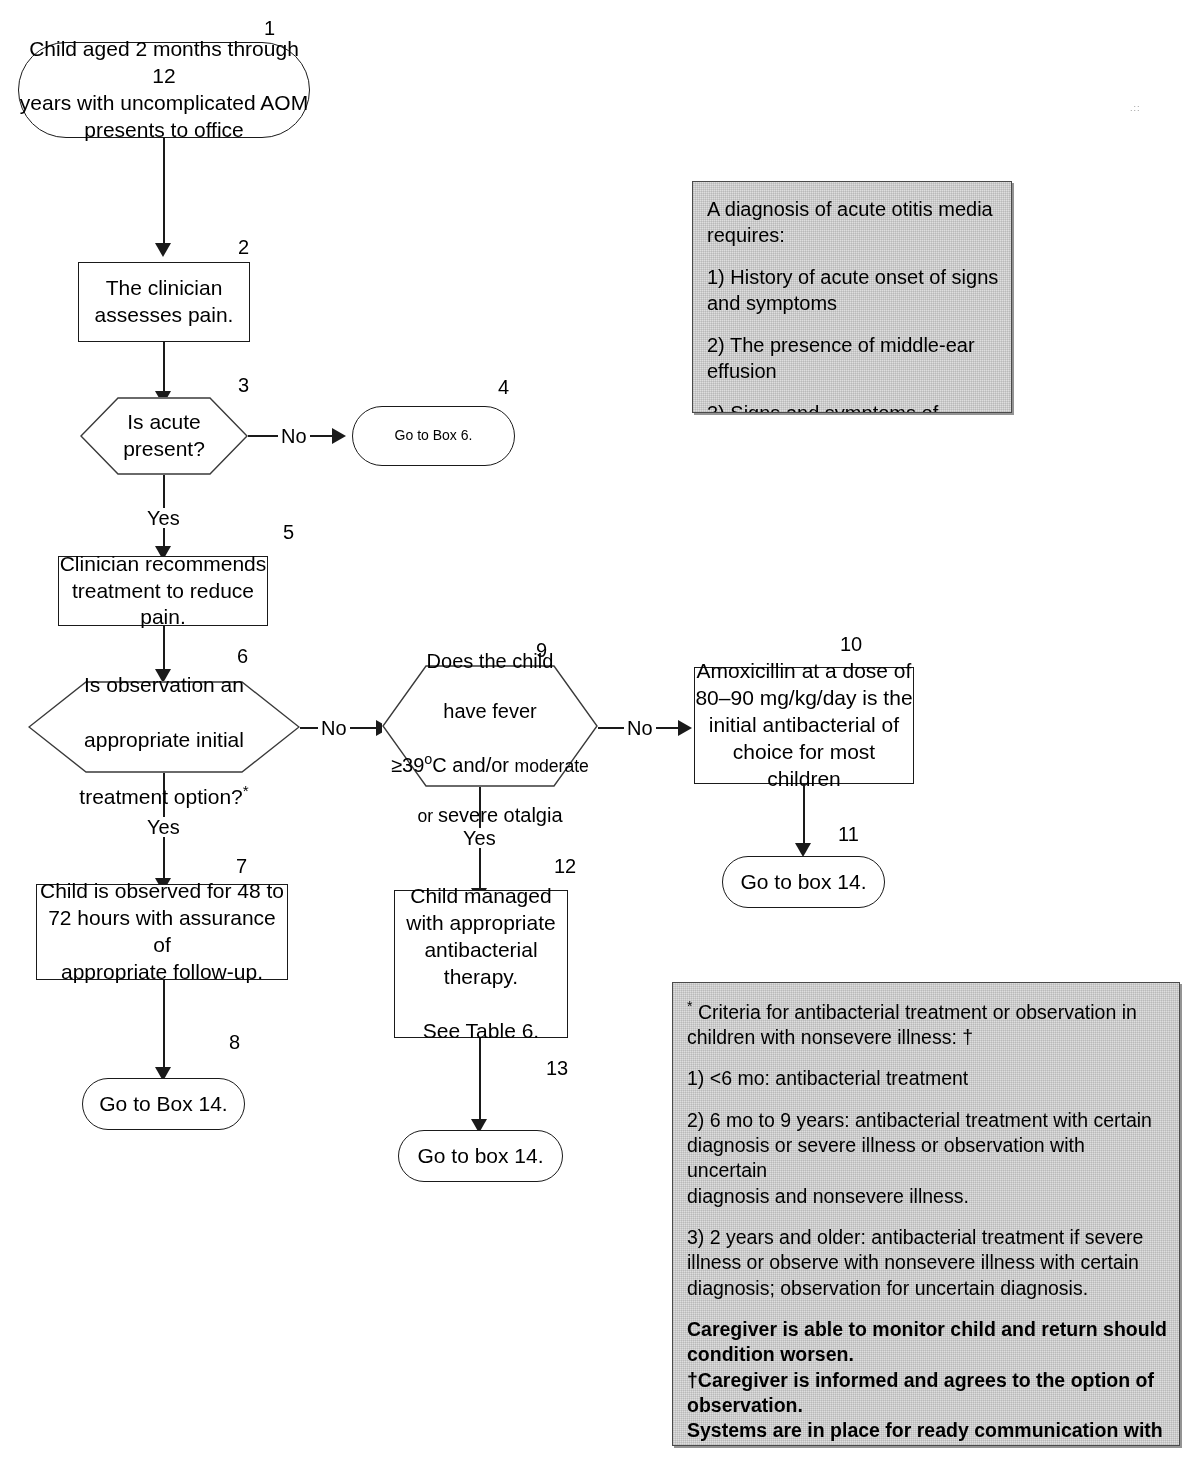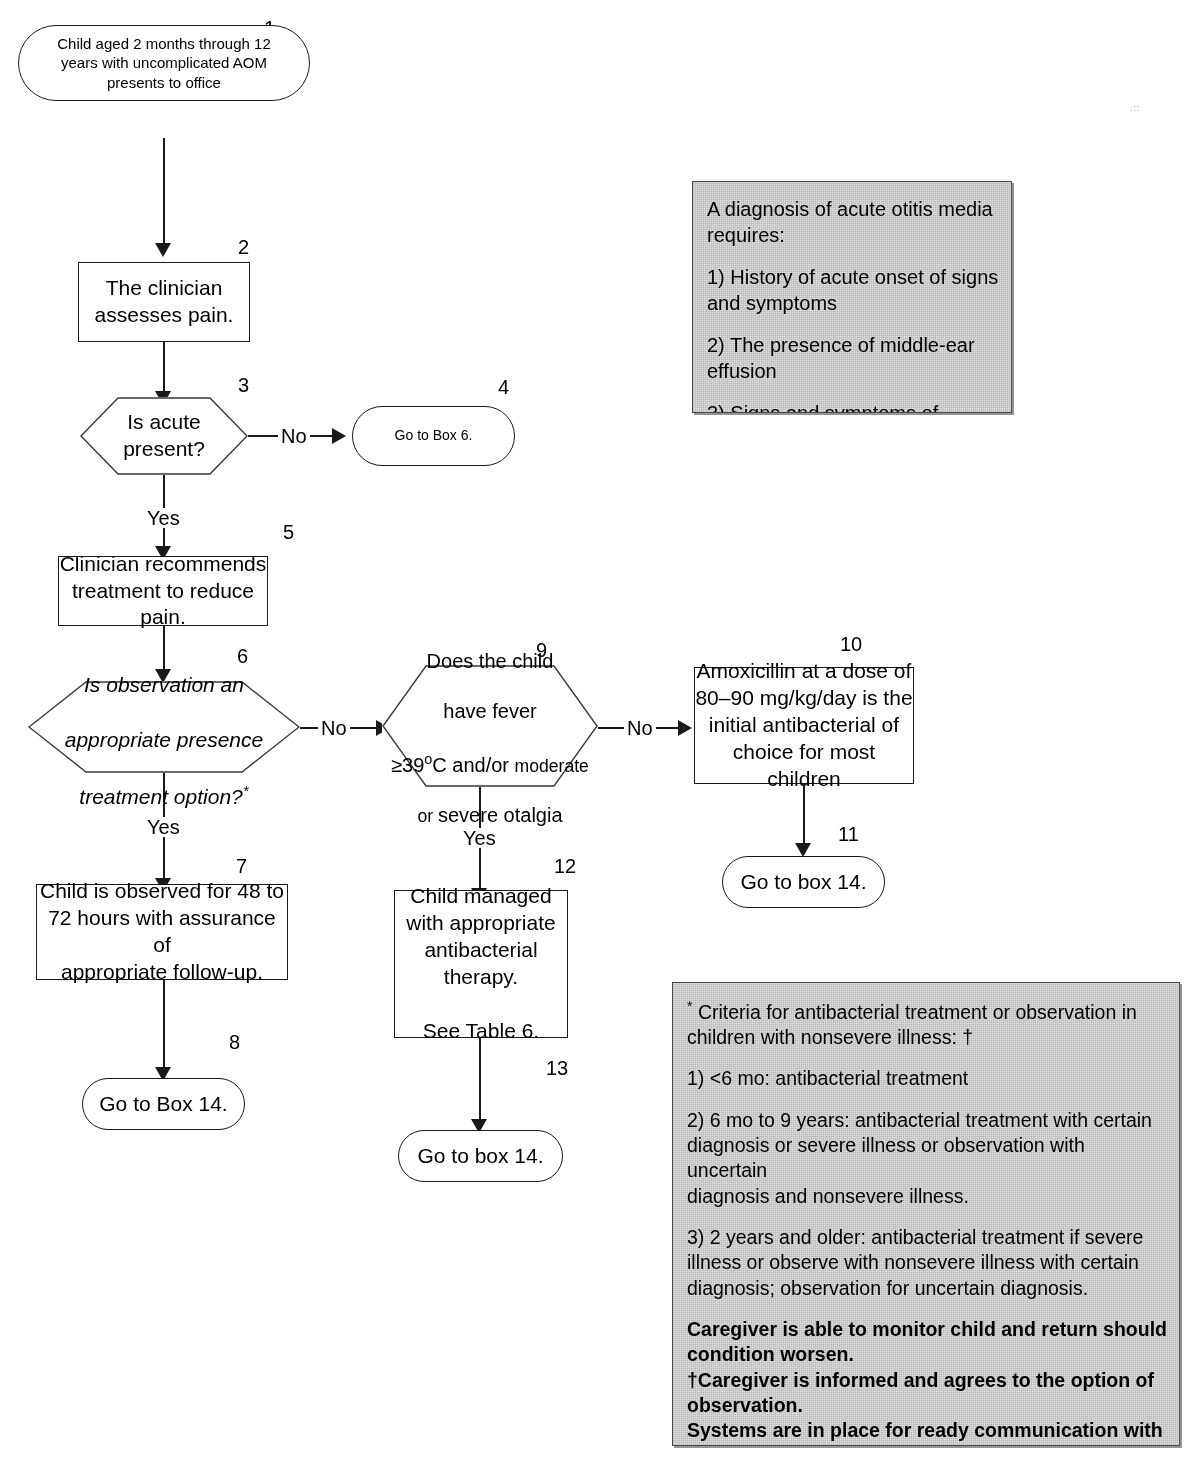--- a/index.html
+++ b/index.html
@@ -122,21 +122,21 @@
     line-height: 1;
     letter-spacing: 1px;
   }
 </style>
 </head>
 <body>
 
 <div id="page">
 
   <div class="boxnum" style="left:264px; top:18px;">1</div>
-  <div class="node stadium" style="left:18px; top:25px; width:292px; height:76px; font-size:15px;">
+  <div class="node stadium" style="left:18px; top:42px; width:292px; height:96px; font-size:21px;">
     <span>Child aged 2 months through 12
 years with uncomplicated AOM
 presents to office</span>
   </div>
 
   <div class="vline" style="left:163px; top:138px; height:108px;"></div>
   <div class="arrow-down" style="left:155px; top:243px;"></div>
 
   <div class="boxnum" style="left:238px; top:237px;">2</div>
   <div class="node rect" style="left:78px; top:262px; width:172px; height:80px; font-size:21px;">
@@ -173,27 +173,27 @@
   <div class="node rect" style="left:58px; top:556px; width:210px; height:70px; font-size:21px;">
     <span>Clinician recommends
 treatment to reduce
 pain.</span>
   </div>
 
   <div class="vline" style="left:163px; top:626px; height:48px;"></div>
   <div class="arrow-down" style="left:155px; top:669px;"></div>
 
   <div class="boxnum" style="left:237px; top:646px;">6</div>
-  <div class="node hex" style="left:28px; top:681px; width:272px; height:92px; font-size:21px;font-style:italic;">
+  <div class="node hex" style="left:28px; top:681px; width:272px; height:92px; font-size:21px;">
     <svg class="hexbg" viewBox="0 0 272 92" preserveAspectRatio="none">
       <polygon points="58,1 214,1 271,46 214,91 58,91 1,46" fill="#ffffff" stroke="#3a3a3a" stroke-width="1.4"></polygon>
     </svg>
     <span class="hextext" style="line-height:1.32;">
       <span>Is observation an</span><br>
-      <span>appropriate presence</span><br>
+      <span>appropriate initial</span><br>
       <span>treatment option?</span><span class="sup">*</span>
     </span>
   </div>
 
   <div class="hline" style="left:300px; top:727px; width:88px;"></div>
   <div class="arrow-right" style="left:376px; top:720px;"></div>
   <div class="edgelabel" style="left:318px; top:718px;">No</div>
 
   <div class="vline" style="left:163px; top:773px; height:108px;"></div>
   <div class="arrow-down" style="left:155px; top:878px;"></div>

